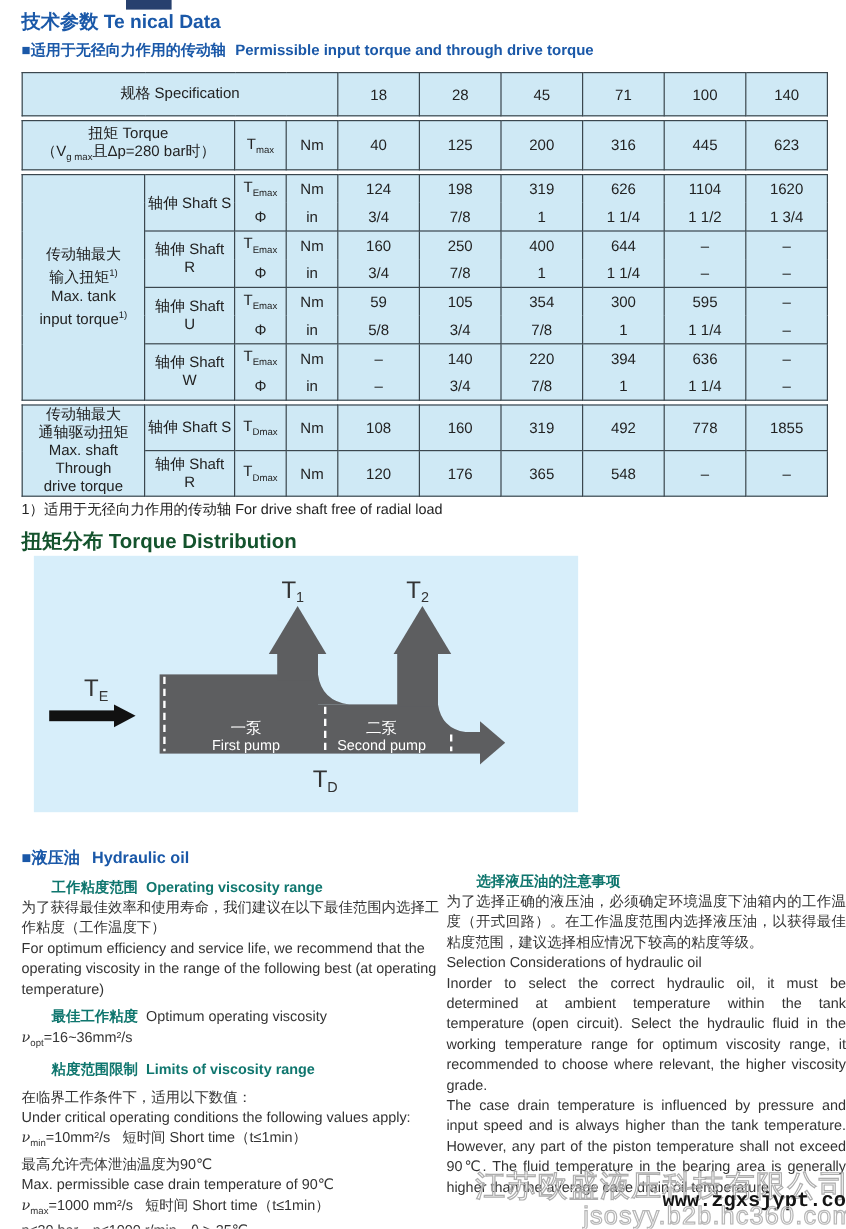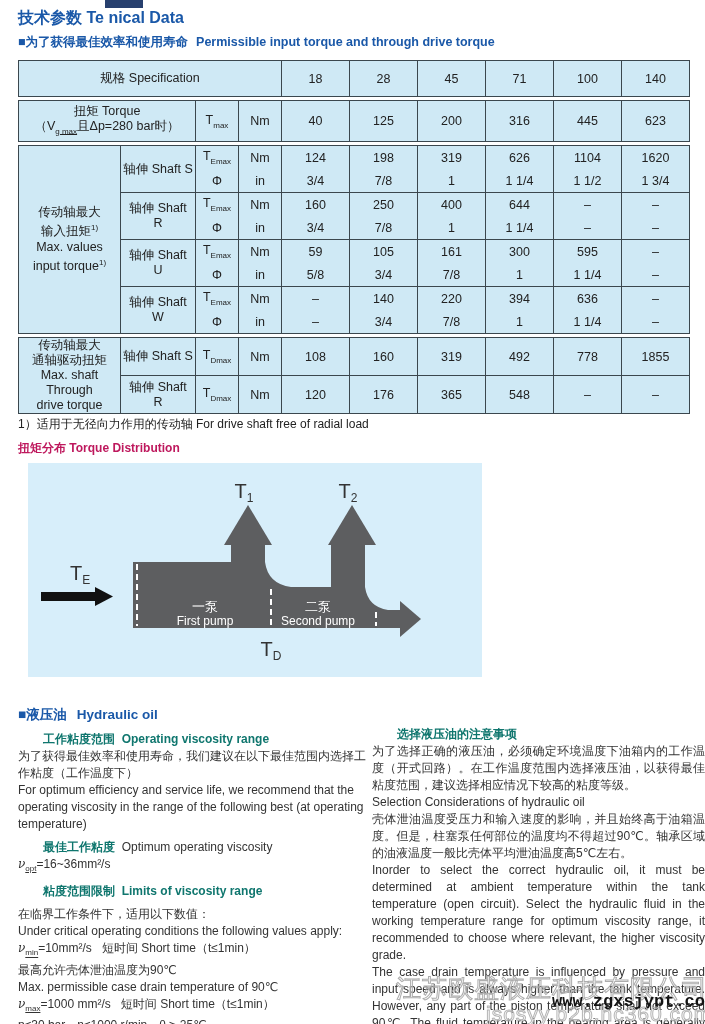--- a/index.html
+++ b/index.html
@@ -26,53 +26,53 @@
   td.sym sub{font-size:8px;}
   tr.sub td{border-top-style:hidden;}
   #t-header td{height:35px;margin-top:16px;}
   #t-torque td{height:40px;}
   #t-input td{height:23px;}
   #t-drive td{height:33px;}
   sup{font-size:8px;}
 
   
   #footnote{left:18px;top:416px;font-size:12px;color:#222;}
-  #td-heading{left:18px;top:440px;font-size:12px;font-weight:600;color:#be185d;text-align:right;}
+  #td-heading{left:18px;top:440px;font-size:17px;font-weight:600;color:#14532d;text-align:right;}
 
   
   #diagram{left:28px;top:463px;width:454px;height:214px;}
 
   
   #oil-heading{left:18px;top:706px;font-size:13.5px;font-weight:bold;color:#1a58a8;}
   #oil-heading .en{margin-left:10px;}
   .col{font-size:12px;line-height:17px;color:#333;}
   #col-left{left:18px;top:731px;width:350px;}
   #col-right{left:372px;top:726px;width:333px;text-align:justify;}
   .bold{font-weight:bold;color:#0f766e;margin-left:25px;}
   .sp{margin-top:6px;}
   .nu{font-style:italic;font-family:"DejaVu Serif",serif;}
-  .nu-sub{font-size:8px;text-decoration:underline;}
+  .nu-sub{font-size:8px;}
 
   
   #wm-company{left:396px;top:972px;font-size:25px;letter-spacing:1px;color:rgba(255,255,255,0.05);
     -webkit-text-stroke:1px #adadad;white-space:nowrap;}
   #wm-url-bold{left:552px;top:992px;font-size:17px;font-weight:bold;color:#141414;
     font-family:"Liberation Mono","DejaVu Sans Mono",monospace;white-space:nowrap;}
   #wm-url-gray{left:486px;top:1002px;font-size:21px;color:rgba(255,255,255,0.05);
     -webkit-text-stroke:1px #b5b5b5;white-space:nowrap;letter-spacing:1px;}
 </style>
 </head>
 <body>
 
 <div class="abs" id="top-strip"></div>
 
 <div class="abs" id="page-title">技术参数 Te nical Data</div>
 
 <div class="abs" id="subtitle">
-  <span>■为了获得最佳效率和使用寿命</span><span class="en">Permissible input torque and through drive torque</span>
+  <span>■适用于无径向力作用的传动轴</span><span class="en">Permissible input torque and through drive torque</span>
 </div>
 
 <div class="abs" id="table-wrap">
 
   <table class="sec" id="t-header">
     <colgroup>
         <col style="width:102px">
         <col style="width:75px">
         <col style="width:43px">
         <col style="width:43px">
@@ -137,21 +137,21 @@
         <col style="width:68px">
         <col style="width:68px">
         <col style="width:68px">
         <col style="width:68px">
       </colgroup>
     <tbody>
         <tr>
       <td class="lab" rowspan="8">
         <div>传动轴最大</div>
         <div><span>输入扭矩</span><sup>1)</sup></div>
-        <div>Max. values</div>
+        <div>Max. tank</div>
         <div><span>input torque</span><sup>1)</sup></div>
       </td>
       <td class="lab" rowspan="2">轴伸 Shaft S</td>
       <td class="sym"><span>T</span><sub>Emax</sub></td>
       <td>Nm</td>
       <td>124</td>
       <td>198</td>
       <td>319</td>
       <td>626</td>
       <td>1104</td>
@@ -187,21 +187,21 @@
       <td>1 1/4</td>
       <td>–</td>
       <td>–</td>
     </tr>
     <tr>
       <td class="lab" rowspan="2">轴伸 Shaft U</td>
       <td class="sym"><span>T</span><sub>Emax</sub></td>
       <td>Nm</td>
       <td>59</td>
       <td>105</td>
-      <td>161</td>
+      <td>354</td>
       <td>300</td>
       <td>595</td>
       <td>–</td>
     </tr>
     <tr class="sub">
       <td class="sym">Φ</td>
       <td>in</td>
       <td>5/8</td>
       <td>3/4</td>
       <td>7/8</td>
@@ -347,20 +347,19 @@
   <div>
     <span class="nu">ν</span><sub class="nu-sub">max</sub><span>=1000 mm²/s</span>&nbsp;&nbsp;&nbsp;<span>短时间 Short time（t≤1min）</span>
   </div>
   <div>p≤30 bar，n≤1000 r/min，θ ≥-25℃</div>
 </div>
 
 <div class="abs col" id="col-right">
   <div class="bold">选择液压油的注意事项</div>
   <div>为了选择正确的液压油，必须确定环境温度下油箱内的工作温度（开式回路）。在工作温度范围内选择液压油，以获得最佳粘度范围，建议选择相应情况下较高的粘度等级。</div>
   <div>Selection Considerations of hydraulic oil</div>
-  <div>壳体泄油温度受压力和输入速度的影响，并且始终高于油箱温度。但是，柱塞泵任何部位的温度均不得超过90℃。轴承区域的油液温度一般比壳体平均泄油温度高5℃左右。</div>
   <div>Inorder to select the correct hydraulic oil, it must be determined at ambient temperature within the tank temperature (open circuit). Select the hydraulic fluid in the working temperature range for optimum viscosity range, it recommended to choose where relevant, the higher viscosity grade.</div>
   <div>The case drain temperature is influenced by pressure and input speed and is always higher than the tank temperature. However, any part of the piston temperature shall not exceed 90℃. The fluid temperature in the bearing area is generally higher than the average case drain oil temperature</div>
 </div>
 
 <div class="abs" id="wm-company">江苏欧盛液压科技有限公司</div>
 <div class="abs" id="wm-url-bold">www.zgxsjypt.com</div>
 <div class="abs" id="wm-url-gray">jsosyy.b2b.hc360.com</div>
 
 </body></html>

